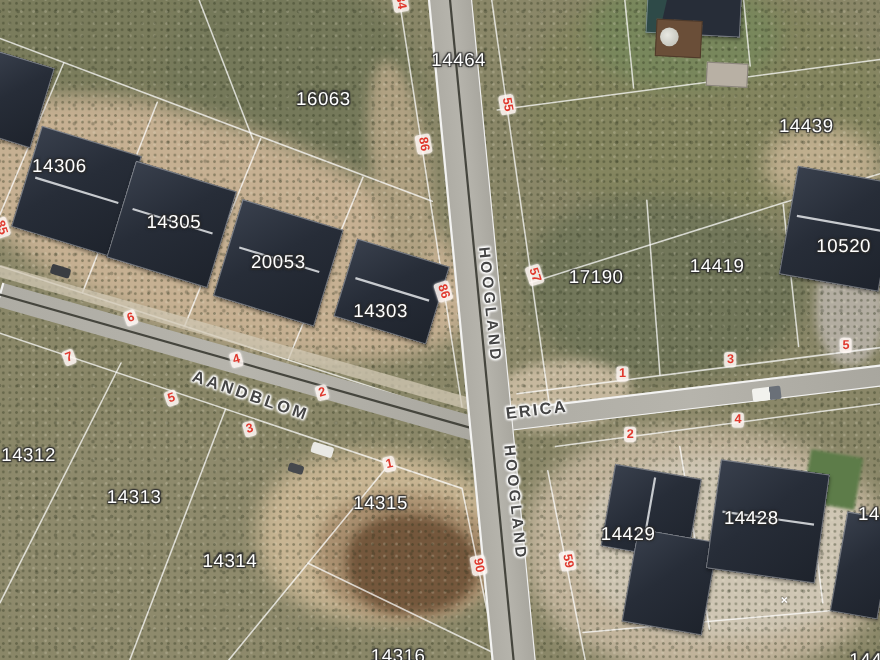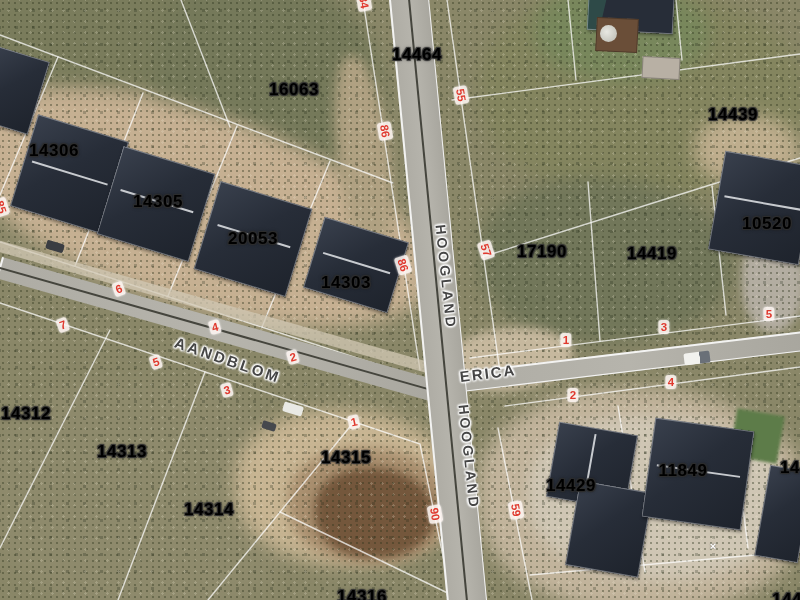--- a/index.html
+++ b/index.html
@@ -30,21 +30,21 @@
     background:linear-gradient(135deg,#39404d 0%,#272d38 45%,#1e232c 100%);
     box-shadow:inset 0 0 0 1px rgba(255,255,255,.35), 1px 2px 3px rgba(0,0,0,.35);
   }
   .roof .ridge{position:absolute;background:rgba(240,242,245,.8);}
   .vehicle{position:absolute;border-radius:2px;}
   .tank{position:absolute;border-radius:50%;background:radial-gradient(circle at 40% 40%,#e8e8e2,#b9b9b0);}
   .deck{position:absolute;background:#6a4e38;box-shadow:inset 0 0 0 1px rgba(0,0,0,.25);}
   .lawn{position:absolute;background:#5d7c49;filter:blur(1.5px);}
   .parcel-label{
     position:absolute;transform:translate(-50%,-50%);
-    color:#000000;font-size:17px;font-weight:bold;letter-spacing:.5px;white-space:nowrap;
+    color:#ffffff;font-size:17px;font-weight:normal;letter-spacing:.5px;white-space:nowrap;
     text-shadow:-1px -1px 1px rgba(45,45,45,.95),1px -1px 1px rgba(45,45,45,.95),
                 -1px 1px 1px rgba(45,45,45,.95),1px 1px 1px rgba(45,45,45,.95),
                 0 0 4px rgba(0,0,0,.45);
   }
   .stand-number{
     position:absolute;
     color:#e0392e;font-size:11.5px;font-weight:bold;line-height:1.05;white-space:nowrap;
     background:rgba(255,247,244,.88);border-radius:3px;padding:1px 2.5px;
     box-shadow:0 0 2px rgba(255,255,255,.9);
   }
@@ -162,29 +162,29 @@
 
   <div id="labels-layer" style="position:absolute;inset:0;">
       <div class="parcel-label" style="left: 294px; top: 90px;">16063</div>
       <div class="parcel-label" style="left: 54px; top: 151px;">14306</div>
       <div class="parcel-label" style="left: 158px; top: 202px;">14305</div>
       <div class="parcel-label" style="left: 253px; top: 239px;">20053</div>
       <div class="parcel-label" style="left: 346px; top: 283px;">14303</div>
       <div class="parcel-label" style="left: 417px; top: 55px;">14464</div>
       <div class="parcel-label" style="left: 733px; top: 115px;">14439</div>
       <div class="parcel-label" style="left: 542px; top: 252px;">17190</div>
-      <div class="parcel-label" style="left: 652px; top: 242px; margin-top: 12px;">14419</div>
+      <div class="parcel-label" style="left: 652px; top: 242px;">14419</div>
       <div class="parcel-label" style="left: 767px; top: 224px;">10520</div>
       <div class="parcel-label" style="left: 26px; top: 414px;">14312</div>
       <div class="parcel-label" style="left: 122px; top: 452px;">14313</div>
       <div class="parcel-label" style="left: 209px; top: 510px;">14314</div>
       <div class="parcel-label" style="left: 346px; top: 458px;">14315</div>
       <div class="parcel-label" style="left: 362px; top: 597px;">14316</div>
       <div class="parcel-label" style="left: 571px; top: 486px;">14429</div>
-      <div class="parcel-label" style="left: 683px; top: 471px;">11849</div>
+      <div class="parcel-label" style="left: 683px; top: 471px;">14428</div>
       <div class="parcel-label" style="left: 800px; top: 468px;">1442</div>
       <div class="parcel-label" style="left: 792px; top: 600px;">1442</div>
       <div class="stand-number" style="left: 385px; top: 131px; transform: translate(-50%, -50%) rotate(80deg);">86</div>
       <div class="stand-number" style="left: 461px; top: 95px; transform: translate(-50%, -50%) rotate(80deg);">55</div>
       <div class="stand-number" style="left: 486px; top: 250px; transform: translate(-50%, -50%) rotate(72deg);">57</div>
       <div class="stand-number" style="left: 403px; top: 265px; transform: translate(-50%, -50%) rotate(72deg);">86</div>
       <div class="stand-number" style="left: 435px; top: 514px; transform: translate(-50%, -50%) rotate(80deg);">90</div>
       <div class="stand-number" style="left: 516px; top: 510px; transform: translate(-50%, -50%) rotate(80deg);">59</div>
       <div class="stand-number" style="left: 119px; top: 289px; transform: translate(-50%, -50%) rotate(-20deg);">6</div>
       <div class="stand-number" style="left: 215px; top: 327px; transform: translate(-50%, -50%) rotate(-15deg);">4</div>

